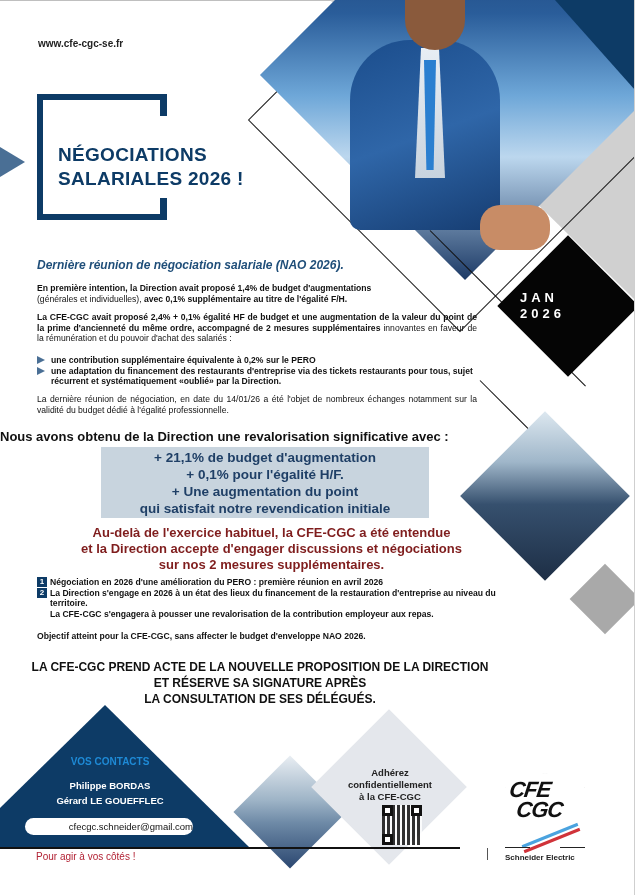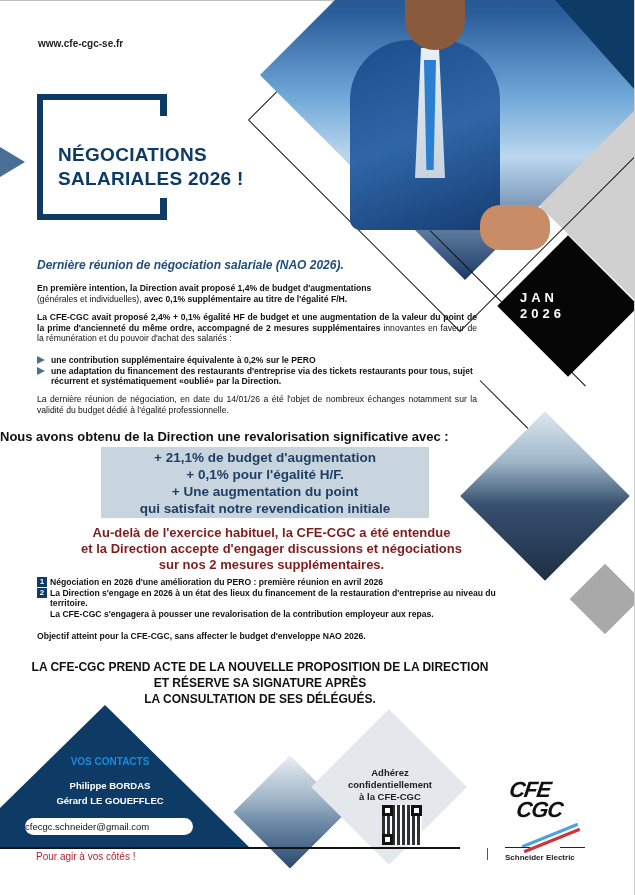--- a/index.html
+++ b/index.html
@@ -70,21 +70,21 @@
 
   .acte { left:0; top:659px; width:520px; text-align:center; font-size:12px; font-weight:bold; color:#111; line-height:16px; }
 
   
   .contact-tri { left:0; top:705px; width:250px; height:143px; background:#0d3b66;
                  clip-path:polygon(42% 0, 100% 100%, 0 100%, 0 72%); }
   .contacts-title { left:60px; top:756px; width:100px; text-align:center; font-size:10px; font-weight:bold; color:#1e8ad6; }
   .contact-name { left:30px; width:160px; text-align:center; font-size:9.5px; font-weight:bold; color:#fff; }
   .n1 { top:780px; } .n2 { top:795px; }
   .email { left:25px; top:818px; width:168px; height:17px; background:#fff; border-radius:9px;
-           font-size:9.5px; color:#111; text-align:left; line-height:17px; }
+           font-size:9.5px; color:#111; text-align:right; line-height:17px; }
   .footer-line { left:0; top:847px; width:460px; height:1.5px; background:#111; }
   .slogan { left:36px; top:851px; font-size:10px; color:#b22234; }
 
   .team-diamond { left:250px; top:772px; width:80px; height:80px; transform:rotate(45deg); overflow:hidden;
                   background:linear-gradient(135deg,#e9eef3,#9db3c6 40%,#6d89a6 60%,#2b4770); }
   .adherez-diamond { left:334px; top:732px; width:110px; height:110px; transform:rotate(45deg); background:#e4e7ec; }
   .adherez { left:340px; top:767px; width:100px; text-align:center; font-size:9.5px; font-weight:bold; color:#222; line-height:12px; }
   .qr { left:382px; top:805px; width:40px; height:40px;
         background:
           repeating-linear-gradient(90deg,#111 0 3px,#fff 3px 5px),

